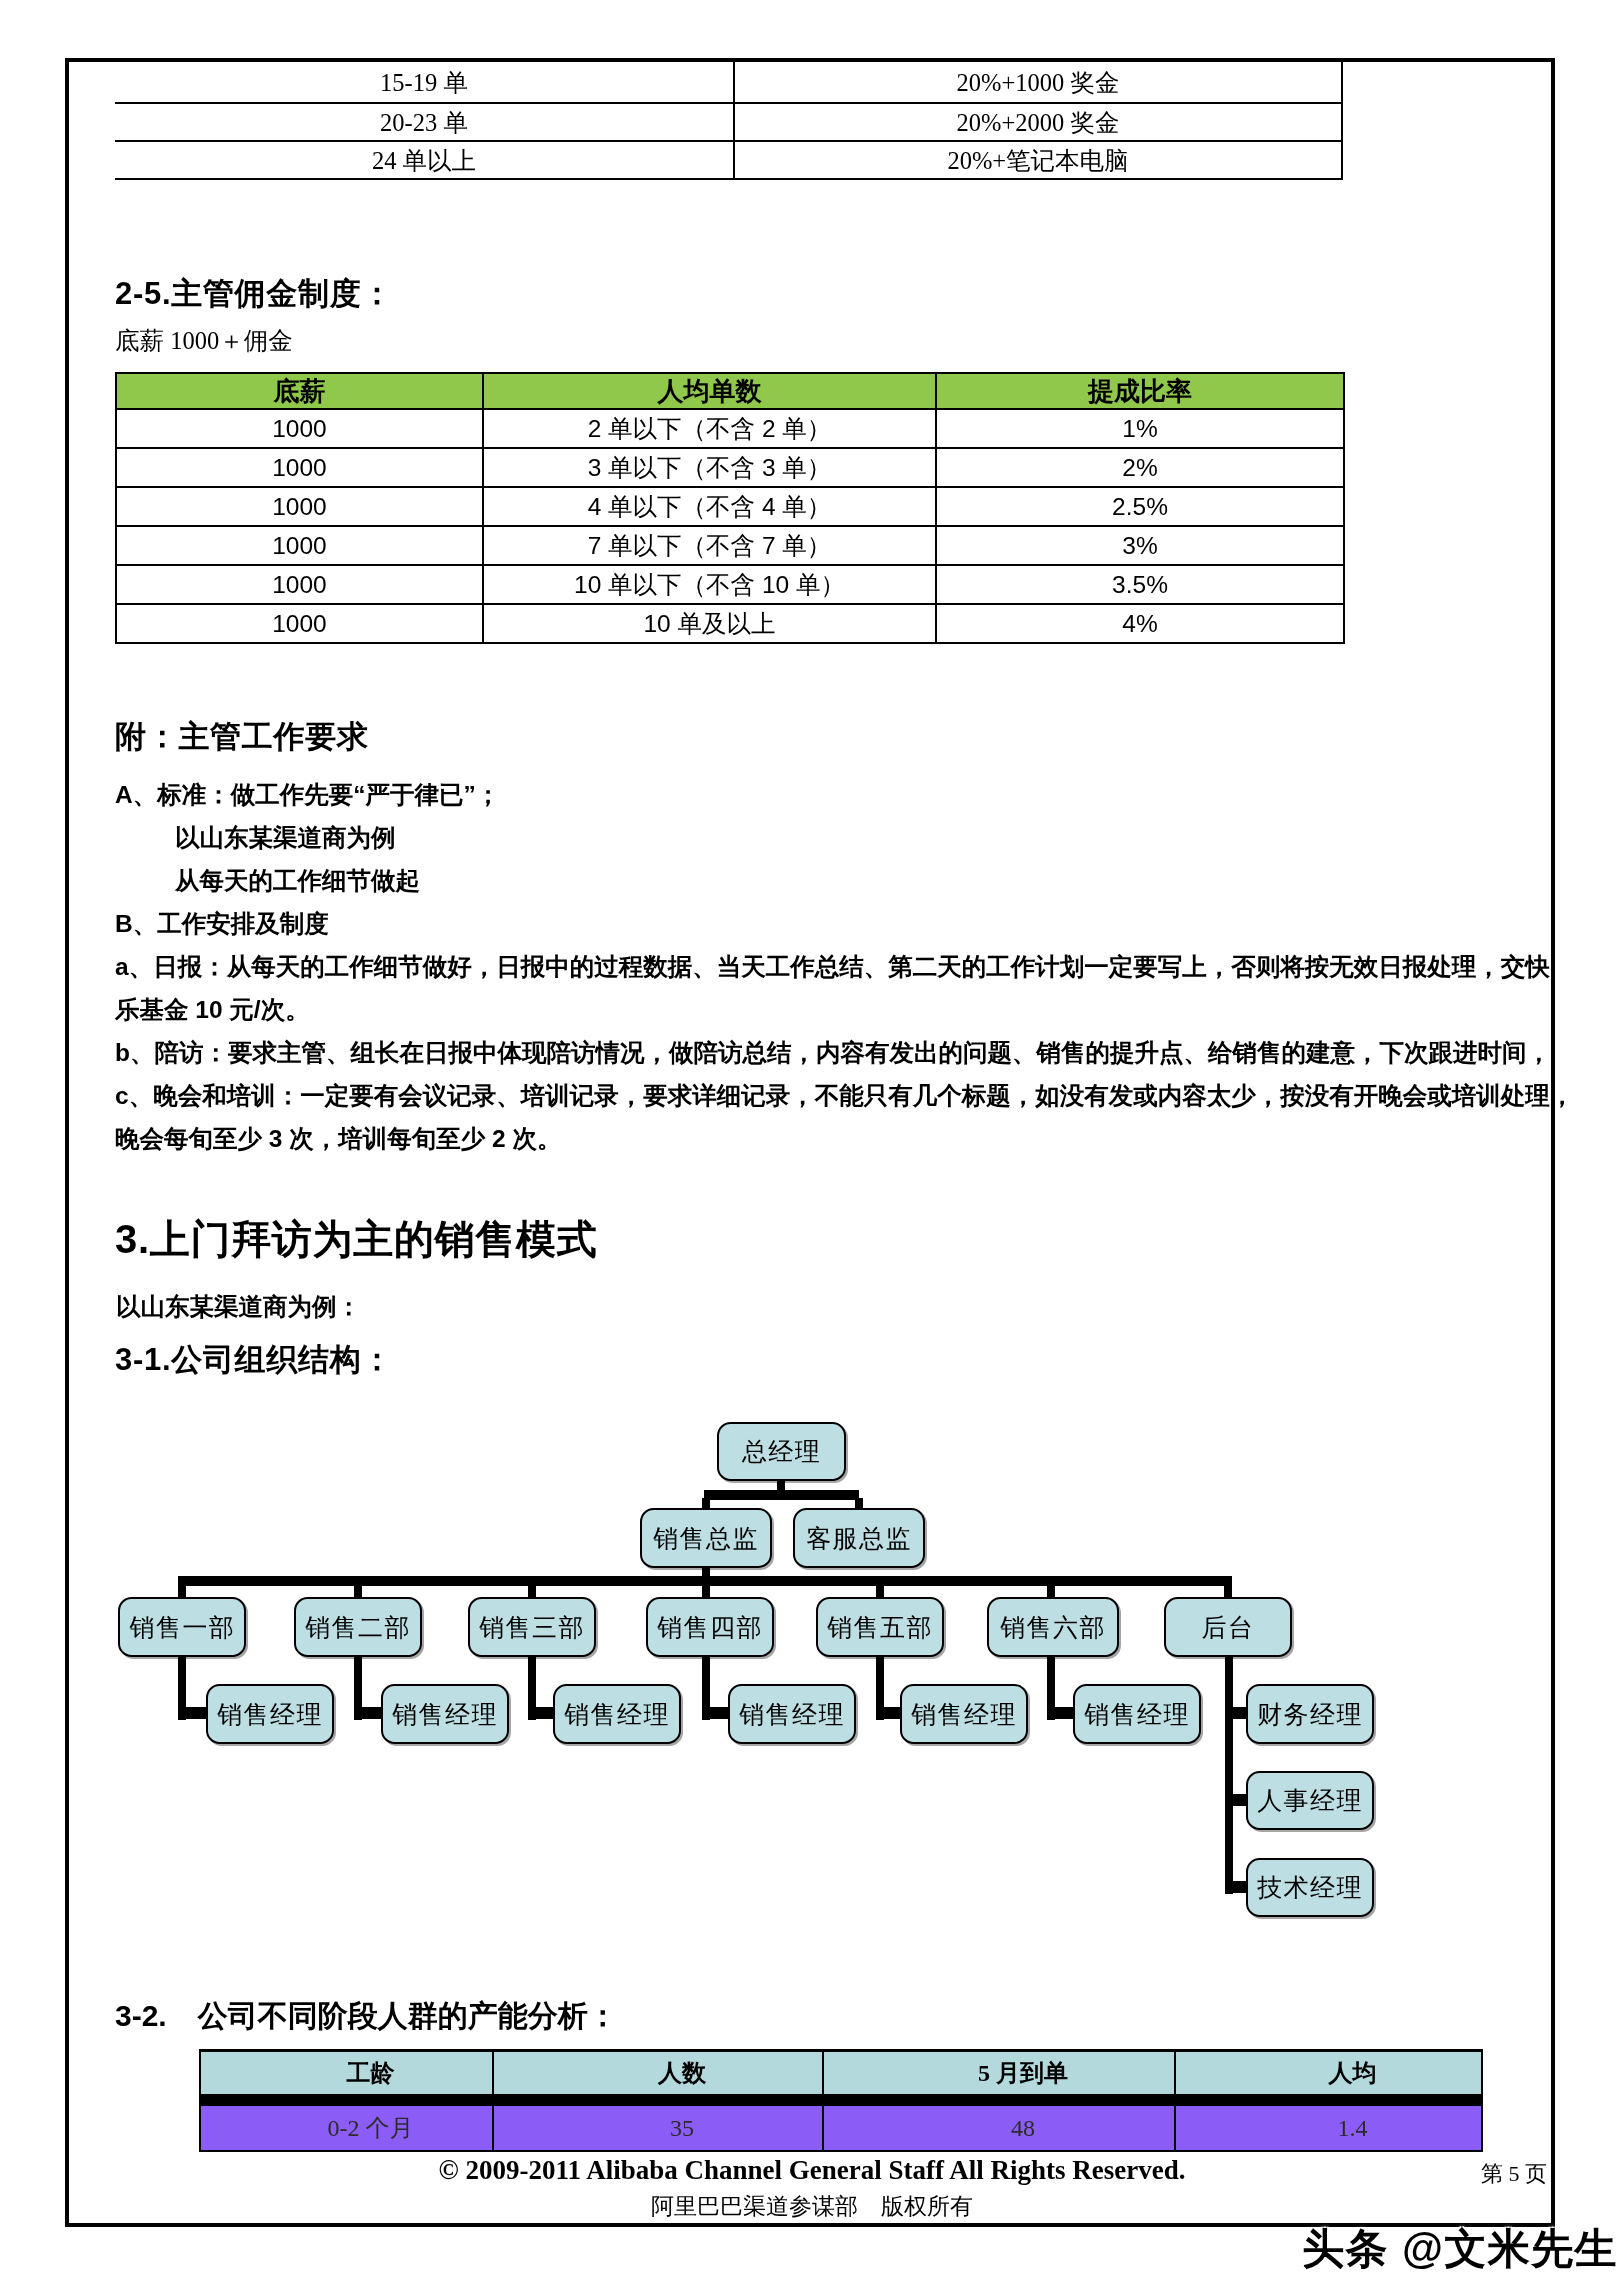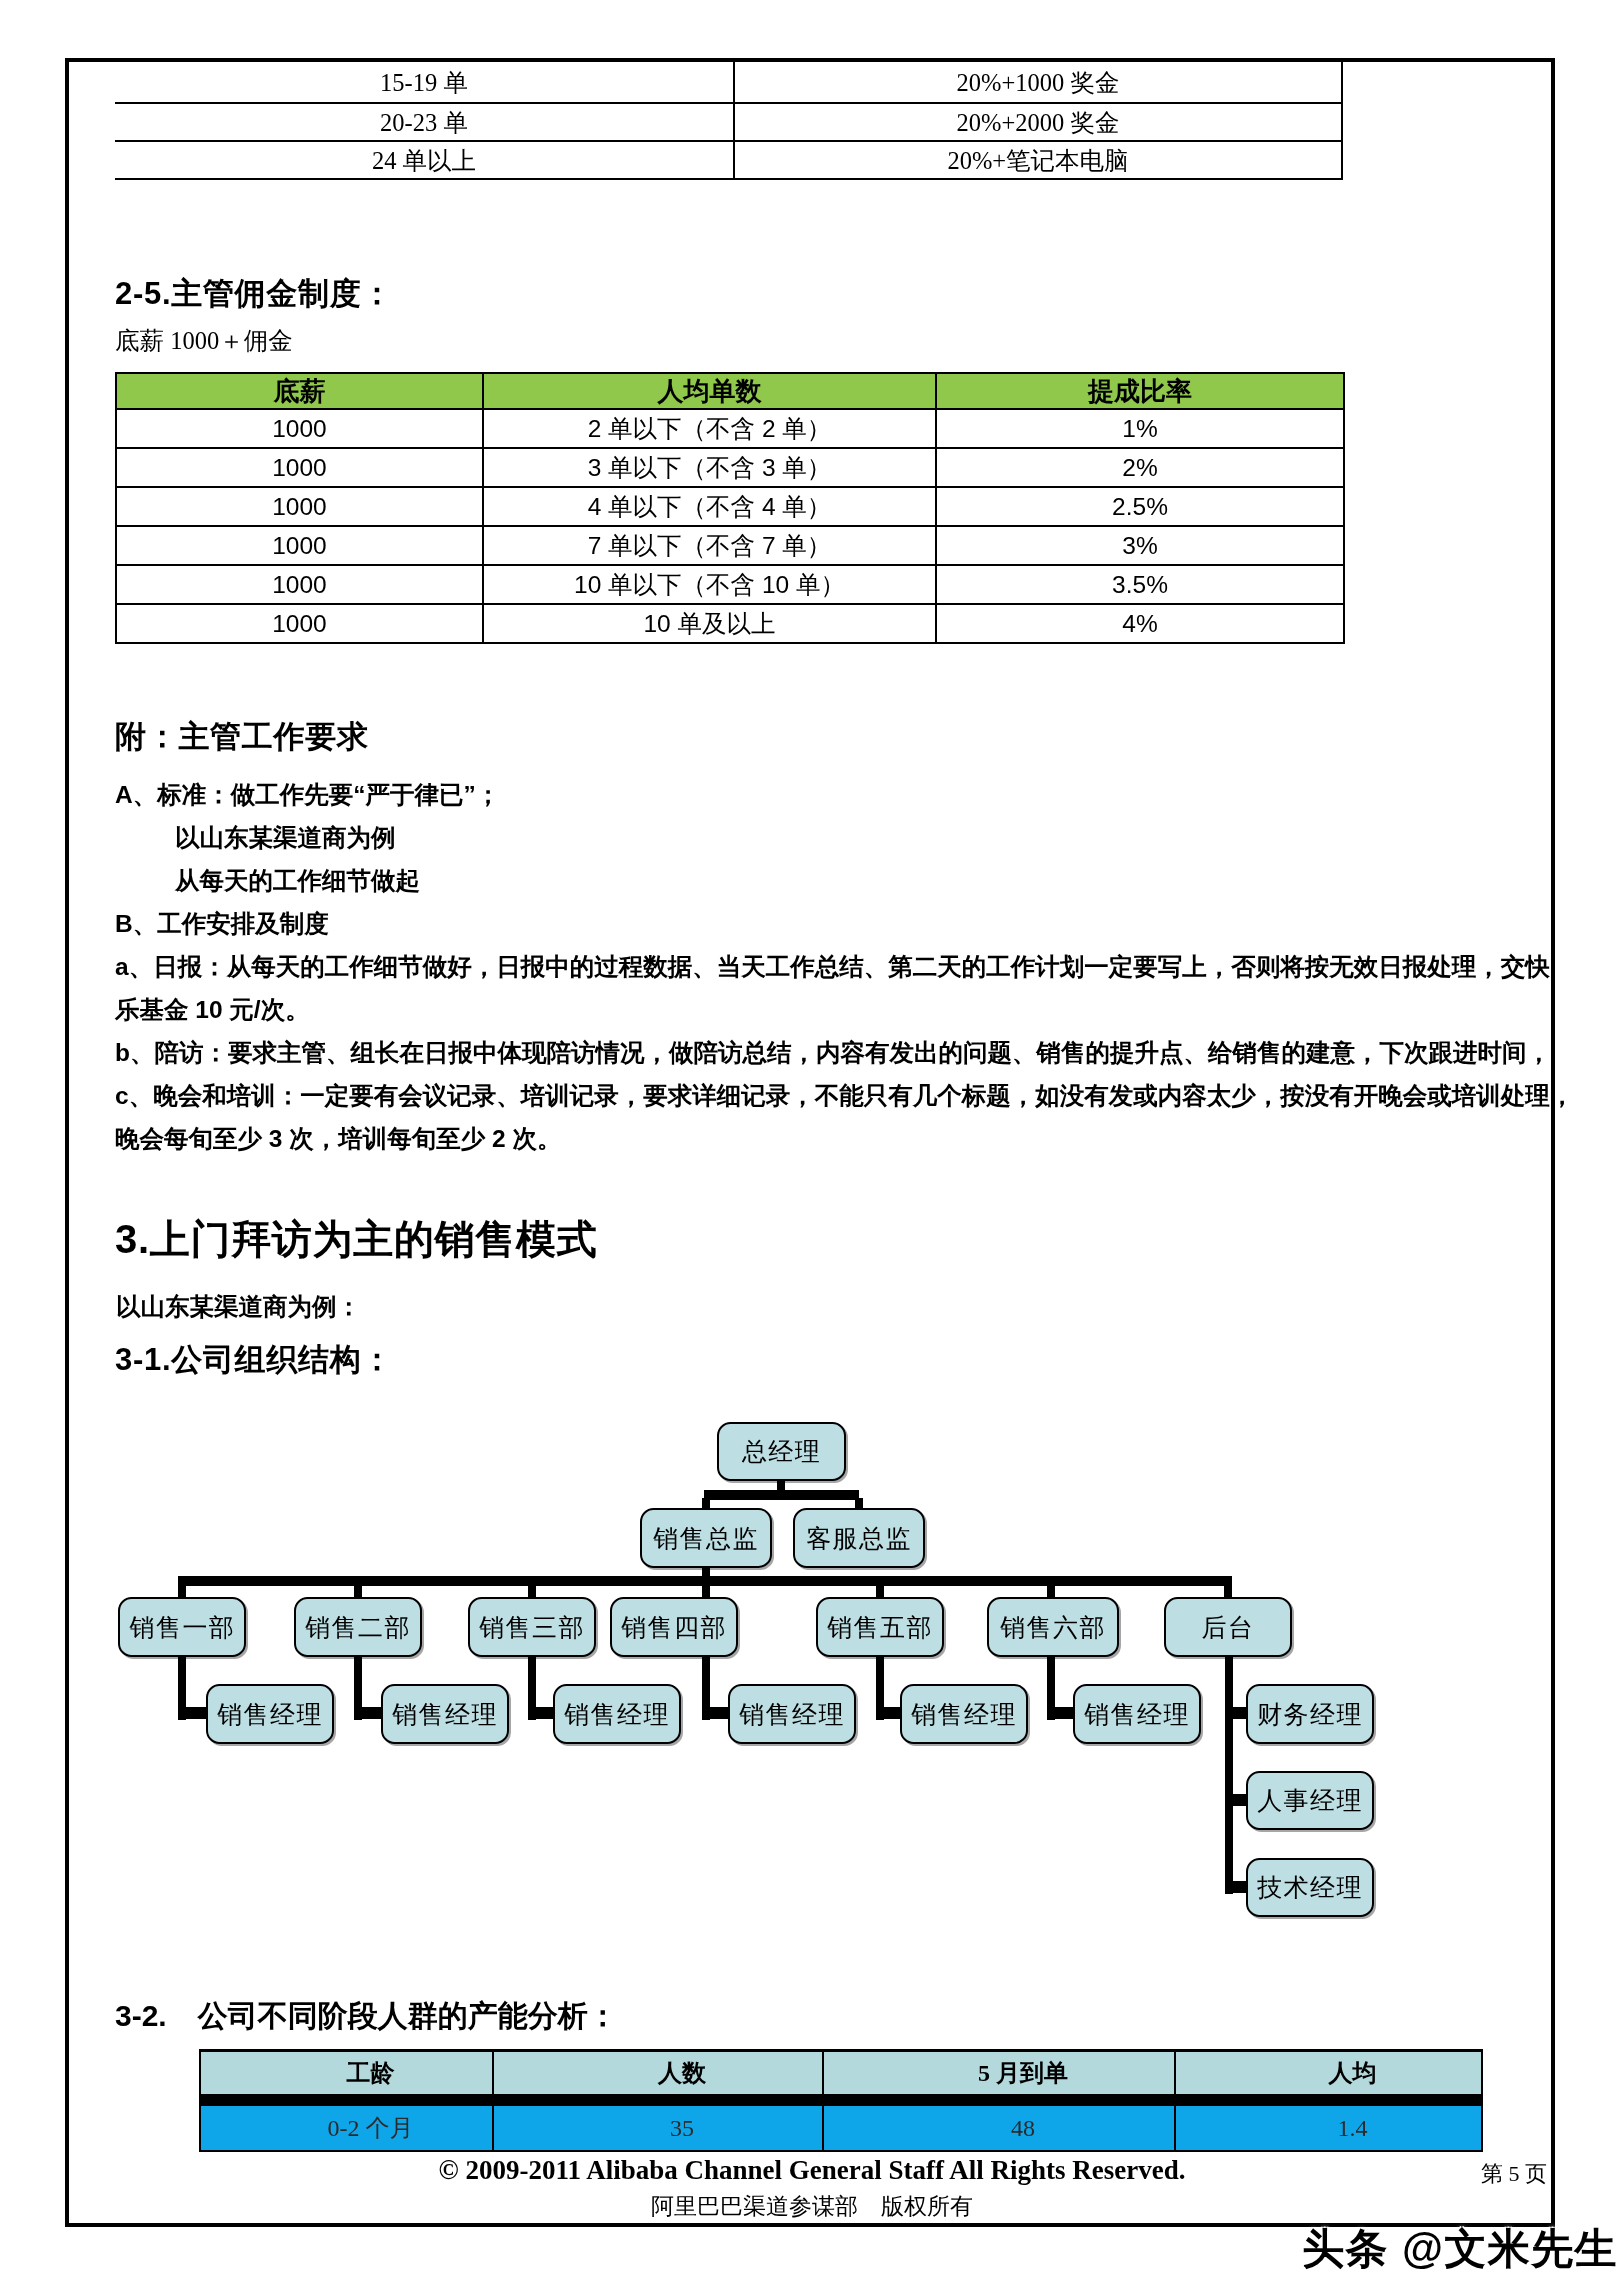--- a/index.html
+++ b/index.html
@@ -38,21 +38,21 @@
         box-sizing:border-box;display:flex;align-items:center;justify-content:center;
         font-family:"Liberation Serif",serif;font-size:25px;letter-spacing:1.4px;
         box-shadow:2px 2px 0 rgba(0,0,0,0.35);white-space:nowrap;}
   .oline{position:absolute;background:#000;}
   
   .btable{position:absolute;left:199px;top:2049px;width:1284px;
           border:2.7px solid #000;border-top-width:3.4px;box-sizing:border-box;
           font-family:"Liberation Serif",serif;}
   .bhead{display:flex;height:42px;background:#B3D9DD;font-size:24px;font-weight:600;}
   .bsep{height:12.3px;background:#000;}
-  .brow{display:flex;height:44px;background:#0ea5e9;font-size:24px;color:#2b2b2b;}
+  .brow{display:flex;height:44px;background:#8b5cf6;font-size:24px;color:#2b2b2b;}
   .bcell{display:flex;align-items:center;justify-content:center;box-sizing:border-box;padding-left:48px;}
   .bc1{width:293px;border-right:2px solid #000;}
   .bc2{width:330px;border-right:2px solid #000;}
   .bc3{width:352px;border-right:2px solid #000;}
   .bc4{flex:1;}
   
   .fcenter{position:absolute;left:65px;width:1494px;text-align:center;
            font-family:"Liberation Serif",serif;white-space:nowrap;}
   .watermark{position:absolute;left:1281px;top:2221px;width:337px;text-align:right;
              font-weight:900;font-size:42px;letter-spacing:1.4px;white-space:nowrap;
@@ -167,21 +167,21 @@
   <div class="oline" style="left:1123px;top:289px;width:29px;height:12.3px;"></div>
   <div class="oline" style="left:1123px;top:376px;width:29px;height:12.3px;"></div>
   <div class="oline" style="left:1123px;top:463px;width:29px;height:12.3px;"></div>
 
   <div class="obox" style="left:615px;top:4.1px;width:129px;height:59px;">总经理</div>
   <div class="obox" style="left:538px;top:90px;width:132px;height:60px;">销售总监</div>
   <div class="obox" style="left:691px;top:90px;width:132px;height:60px;">客服总监</div>
   <div class="obox" style="left:16.4px;top:179px;width:128px;height:60px;">销售一部</div>
   <div class="obox" style="left:192px;top:179px;width:128px;height:60px;">销售二部</div>
   <div class="obox" style="left:366px;top:179px;width:128px;height:60px;">销售三部</div>
-  <div class="obox" style="left:508px;top:179px;width:128px;height:60px;">销售四部</div>
+  <div class="obox" style="left:544px;top:179px;width:128px;height:60px;">销售四部</div>
   <div class="obox" style="left:714px;top:179px;width:128px;height:60px;">销售五部</div>
   <div class="obox" style="left:885px;top:179px;width:132px;height:60px;">销售六部</div>
   <div class="obox" style="left:1062px;top:179px;width:128px;height:60px;">后台</div>
   <div class="obox" style="left:104px;top:266px;width:128px;height:60px;">销售经理</div>
   <div class="obox" style="left:279px;top:266px;width:128px;height:60px;">销售经理</div>
   <div class="obox" style="left:451px;top:266px;width:128px;height:60px;">销售经理</div>
   <div class="obox" style="left:626px;top:266px;width:128px;height:60px;">销售经理</div>
   <div class="obox" style="left:798px;top:266px;width:128px;height:60px;">销售经理</div>
   <div class="obox" style="left:971px;top:266px;width:128px;height:60px;">销售经理</div>
   <div class="obox" style="left:1144px;top:266px;width:128px;height:60px;">财务经理</div>

